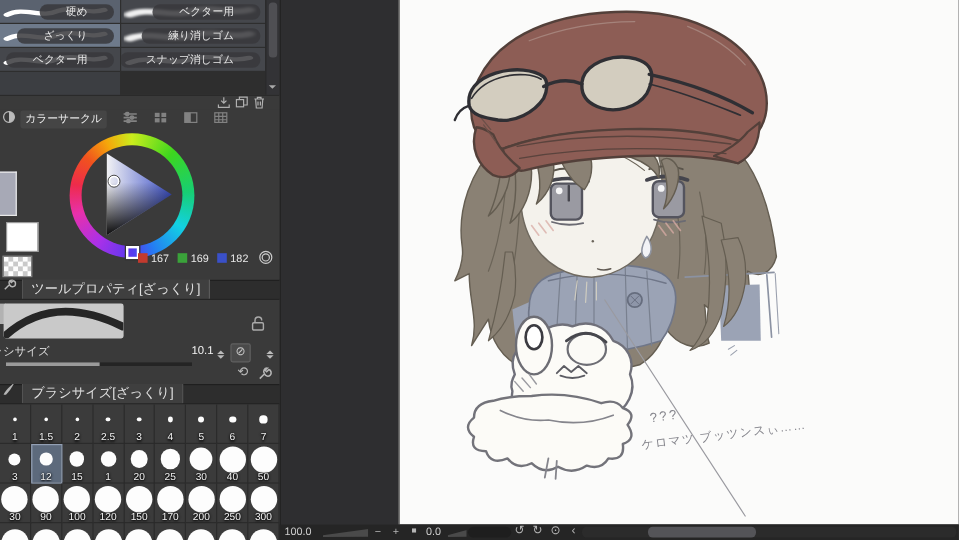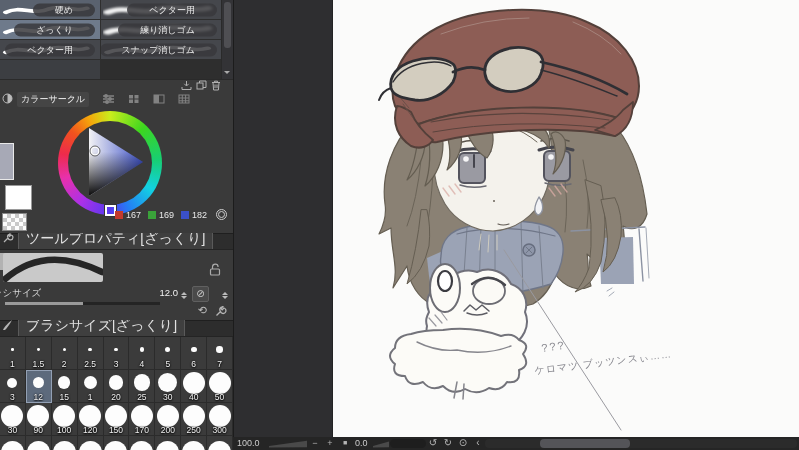--- a/index.html
+++ b/index.html
@@ -26,21 +26,21 @@
   #bl-down{position:absolute;left:0;bottom:1px;width:11px;height:10px;}
   #bl-down:after{content:"";position:absolute;left:2px;top:3px;border:3.5px solid transparent;border-top-color:#aaa;}
   
   #brush-actions{height:11px;background:#3a3a3a;border-top:1px solid #2a2a2a;display:flex;
                  justify-content:flex-end;align-items:center;gap:4px;padding-right:12px;}
   .act svg{display:block;}
   
   .phead{height:15px;background:#2d2d2d;display:flex;align-items:flex-end;gap:4px;
          border-top:1px solid #1f1f1f;border-bottom:1px solid #242424;padding-left:2px;}
   .ptab{background:#3f3f3f;border:1px solid #5a5a5a;border-bottom:none;border-radius:2px 2px 0 0;
-        font-size:14px;color:#e2e2e2;padding:1px 7px 1px;white-space:nowrap;}
+        font-size:11px;color:#e2e2e2;padding:1px 7px 1px;white-space:nowrap;}
   .hicon{margin-bottom:1px;}
   
   #color-sec{position:relative;height:142px;background:#3a3a3a;}
   #color-head{position:absolute;left:0;top:0;right:0;height:16px;display:flex;align-items:center;gap:4px;padding-left:2px;}
   #color-tab-label{font-size:9px;color:#f0f0f0;background:#454545;border-radius:2px;padding:1px 4px;}
   .ctab{opacity:.75;margin-left:9px;}
   #wheel-ring{position:absolute;left:58px;top:20px;width:104px;height:104px;border-radius:50%;
     background:conic-gradient(hsl(70,85%,52%),hsl(110,75%,48%) 12%,hsl(150,80%,45%) 24%,hsl(185,85%,48%) 34%,
       hsl(215,90%,55%) 44%,hsl(250,85%,58%) 50%,hsl(280,80%,55%) 60%,hsl(320,80%,55%) 70%,
       hsl(350,85%,55%) 78%,hsl(15,88%,53%) 86%,hsl(40,92%,50%) 93%,hsl(70,85%,52%));}
@@ -277,21 +277,21 @@
       </div>
       <span id="tp-lock">
         <svg width="12" height="13" viewBox="0 0 12 13">
             <g stroke="#aaa" fill="none" stroke-width="1.2">
               <rect x="1.5" y="6" width="9" height="6" rx="1"></rect>
               <path d="M3.5,6 V4 a2.8,2.8 0 0 1 5.6,0"></path>
             </g>
           </svg>
       </span>
       <div id="tp-size-label"><span>ブラシサイズ</span></div>
-      <span id="tp-size-value">12.0</span>
+      <span id="tp-size-value">10.1</span>
       <span class="spin">
           <b></b>
           <i></i>
         </span>
       <span id="tp-dyn">⊘</span>
       <span class="spin spin2">
           <b></b>
           <i></i>
         </span>
       <div id="tp-slider">

